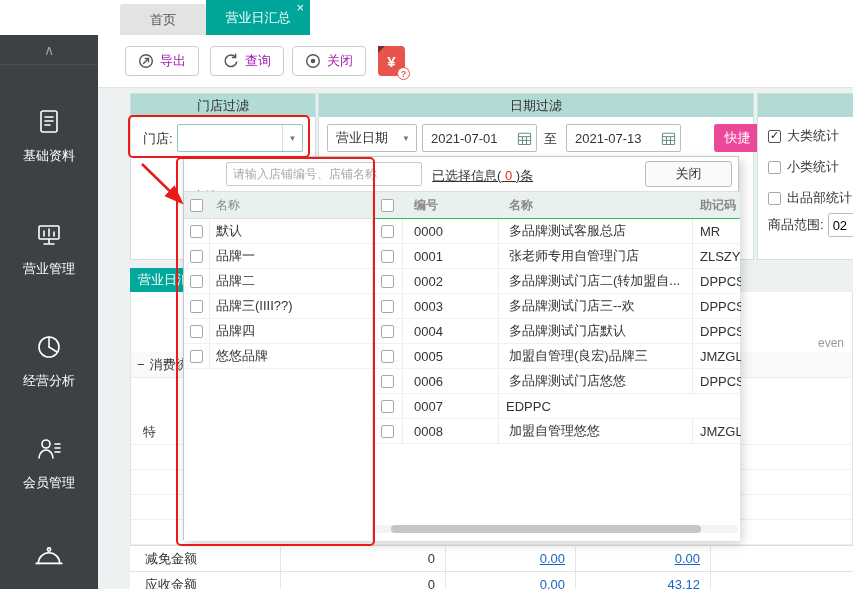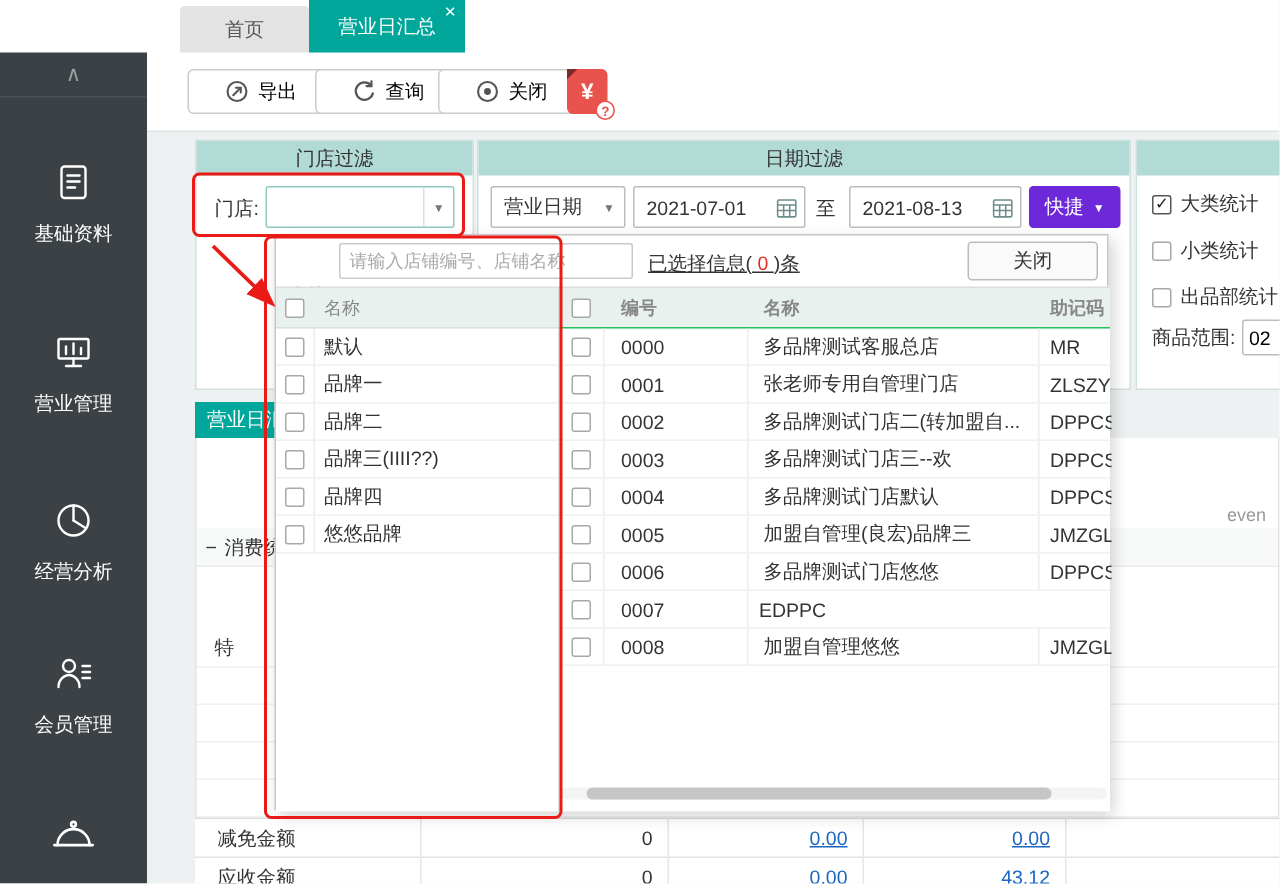--- a/index.html
+++ b/index.html
@@ -23,22 +23,22 @@
   .side-collapse { height:30px; display:flex; align-items:center; justify-content:center;
     color:#9aa0a2; border-bottom:1px solid #4a5154; font-size:14px; cursor:pointer; }
   .side-item { position:absolute; left:0; width:98px; display:flex; flex-direction:column;
     align-items:center; gap:10px; color:#fff; font-size:13px; cursor:pointer; }
   .side-item svg { display:block; }
 
   
   .toolbar { position:absolute; left:98px; top:35px; width:755px; height:53px; background:#fff;
     border-bottom:1px solid #e4e4e4; z-index:4; }
   .tbtn { position:absolute; top:11px; height:30px; display:flex; align-items:center; gap:6px;
-    border:1px solid #ccc; border-radius:4px; background:#fff; font-size:13px; color:#000000;
-    cursor:pointer; padding:0 24px; }
+    border:1px solid #ccc; border-radius:4px; background:#fff; font-size:13px; color:#a21caf;
+    cursor:pointer; padding:0 12px; }
   .money-btn { position:absolute; left:280px; top:11px; width:27px; height:30px; background:#e8544d;
     border-radius:4px; color:#fff; font-weight:bold; display:flex; align-items:center;
     justify-content:center; font-size:15px; cursor:pointer; }
   .money-fold { position:absolute; left:0; top:0; width:0; height:0;
     border-top:7px solid #7d2b27; border-right:7px solid transparent; }
   .money-badge { position:absolute; right:-5px; bottom:-4px; width:13px; height:13px; background:#fff;
     border:1px solid #e8544d; border-radius:50%; color:#e8544d; font-size:9px; font-weight:bold;
     display:flex; align-items:center; justify-content:center; }
 
   
@@ -52,21 +52,21 @@
   .sel { display:flex; align-items:center; border:1px solid #bdbdbd; background:#fff; height:28px;
     cursor:pointer; border-radius:2px; }
   .sel .selval { flex:1; padding-left:8px; white-space:nowrap; overflow:hidden; }
   .sel .caret { width:20px; display:flex; align-items:center; justify-content:center;
     border-left:1px solid #ddd; color:#777; font-size:8px; height:100%; }
   .datebox { position:absolute; display:flex; align-items:center; border:1px solid #bdbdbd;
     background:#fff; height:28px; cursor:pointer; border-radius:2px; }
   .datebox .dval { flex:1; padding-left:8px; }
   .datebox svg { margin-right:4px; flex:none; }
   .quick-btn { position:absolute; display:flex; align-items:center; justify-content:center; gap:6px;
-    background:#6d28d9; color:#fff; border-radius:3px; cursor:pointer; height:28px; }
+    background:#ec4899; color:#fff; border-radius:3px; cursor:pointer; height:28px;margin-left:28px; }
   .quick-btn .caret { font-size:8px; }
   .opt-row { position:relative; display:flex; align-items:center; gap:6px; cursor:pointer; height:18px; margin:0 0 13px 10px; }
   .cb { display:inline-block; width:13px; height:13px; border:1px solid #a8a8a8; border-radius:2px;
     background:#fff; flex:none; position:relative; cursor:pointer; }
   .cb.checked { border-color:#555; }
   .cb.checked::after { content:"\2713"; position:absolute; left:1px; top:-2px; font-size:11px; color:#222; }
   .range-row { position:absolute; left:10px; top:96px; display:flex; align-items:center; gap:4px; }
   .range-input { width:45px; height:24px; border:1px solid #bdbdbd; border-radius:2px; padding-left:4px;
     font-size:13px; font-family:inherit; }
 
@@ -294,21 +294,21 @@
       <svg width="15" height="15" viewBox="0 0 16 16" fill="none" stroke="#6b8e8b" stroke-width="1.1">
         <rect x="1.5" y="2.5" width="13" height="12" rx="1"></rect>
         <line x1="1.5" y1="6" x2="14.5" y2="6"></line>
           <line x1="5.8" y1="6" x2="5.8" y2="14.5"></line>
         <line x1="10.1" y1="6" x2="10.1" y2="14.5"></line>
           <line x1="1.5" y1="10" x2="14.5" y2="10"></line>
       </svg>
     </div>
     <span class="abs" style="left:225px;top:13px">至</span>
     <div class="datebox" style="left:247px;top:7px;width:115px">
-      <span class="dval">2021-08-13</span>
+      <span class="dval">2021-07-13</span>
       <svg width="15" height="15" viewBox="0 0 16 16" fill="none" stroke="#6b8e8b" stroke-width="1.1">
         <rect x="1.5" y="2.5" width="13" height="12" rx="1"></rect>
         <line x1="1.5" y1="6" x2="14.5" y2="6"></line>
           <line x1="5.8" y1="6" x2="5.8" y2="14.5"></line>
         <line x1="10.1" y1="6" x2="10.1" y2="14.5"></line>
           <line x1="1.5" y1="10" x2="14.5" y2="10"></line>
       </svg>
     </div>
     <div class="quick-btn" style="left:367px;top:7px;width:61px">
       <span>快捷</span>

